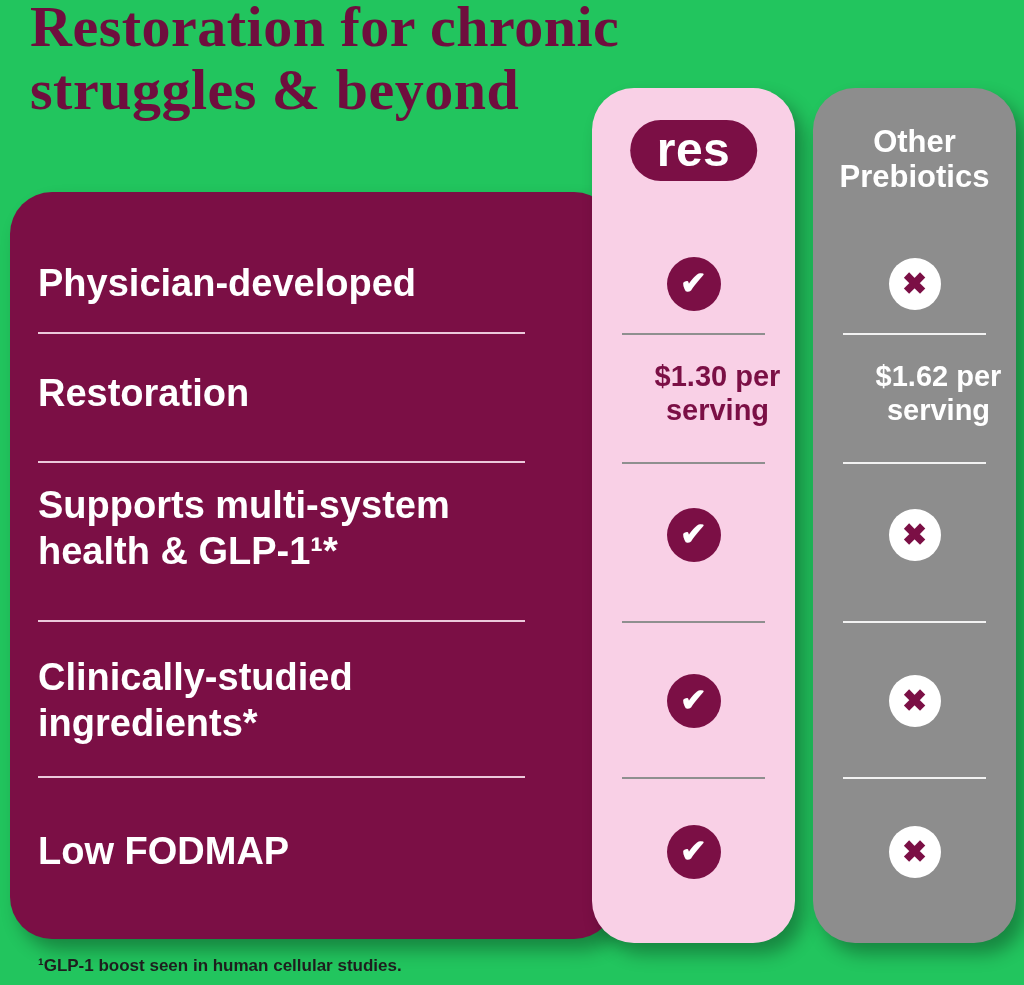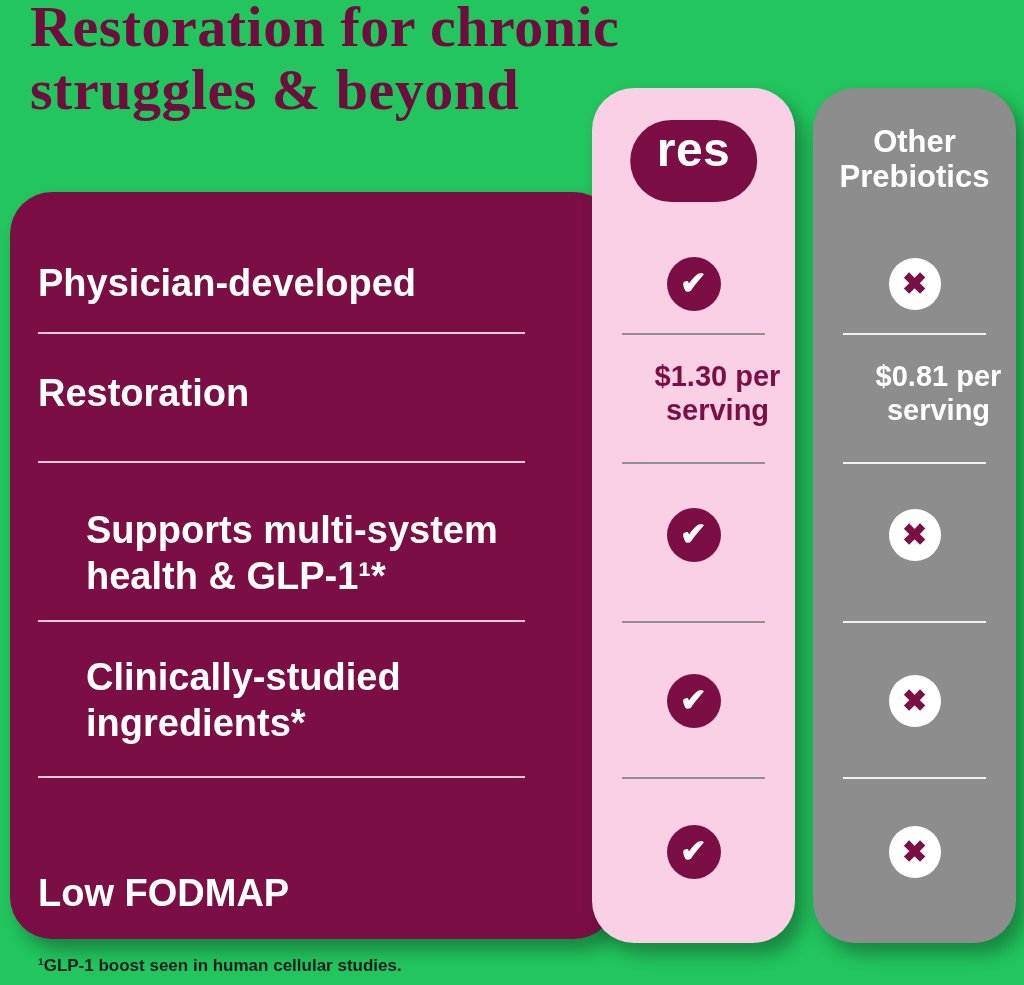--- a/index.html
+++ b/index.html
@@ -43,23 +43,23 @@
     left: 28px;
     width: 482px;
     transform: translateY(-50%);
     color: #ffffff;
     font-weight: bold;
     font-size: 38px;
     line-height: 1.2;
   }
   .f1 { top: 92px; }
   .f2 { top: 202px; }
-  .f3 { top: 362px; margin-left: 48px; }
-  .f4 { top: 509px; margin-left: 48px; }
-  .f5 { top: 660px; margin-top: 42px; }
+  .f3 { top: 337px; }
+  .f4 { top: 509px; }
+  .f5 { top: 660px; }
   .pdiv {
     position: absolute;
     left: 28px;
     width: 487px;
     height: 2px;
     background: #ecc9db;
   }
   .pd1 { top: 140px; }
   .pd2 { top: 269px; }
   .pd3 { top: 428px; }
@@ -78,21 +78,21 @@
   .other-col { left: 813px; background: #8d8d8d; }
 
   .res-pill {
     position: absolute;
     top: 32px;
     left: 50%;
     transform: translateX(-50%);
     background: #7b0f45;
     color: #ffffff;
     border-radius: 44px;
-    padding: 2px 27px 25px 27px;
+    padding: 2px 27px 4px 27px;
     font-size: 48px;
     font-weight: 600;
     letter-spacing: 0.5px;
   }
 
   .other-header {
     position: absolute;
     top: 36px;
     left: 0;
     right: 0;
@@ -238,21 +238,21 @@
     </div>
 
     <div class="cell c1">
       <span class="x-circle">
         <span>✖</span>
       </span>
     </div>
     <div class="cdiv cd1"></div>
 
     <div class="cell c2 price">
-      <span>$0.81 per</span>
+      <span>$1.62 per</span>
       <span>serving</span>
     </div>
     <div class="cdiv cd2"></div>
 
     <div class="cell c3">
       <span class="x-circle">
         <span>✖</span>
       </span>
     </div>
     <div class="cdiv cd3"></div>

